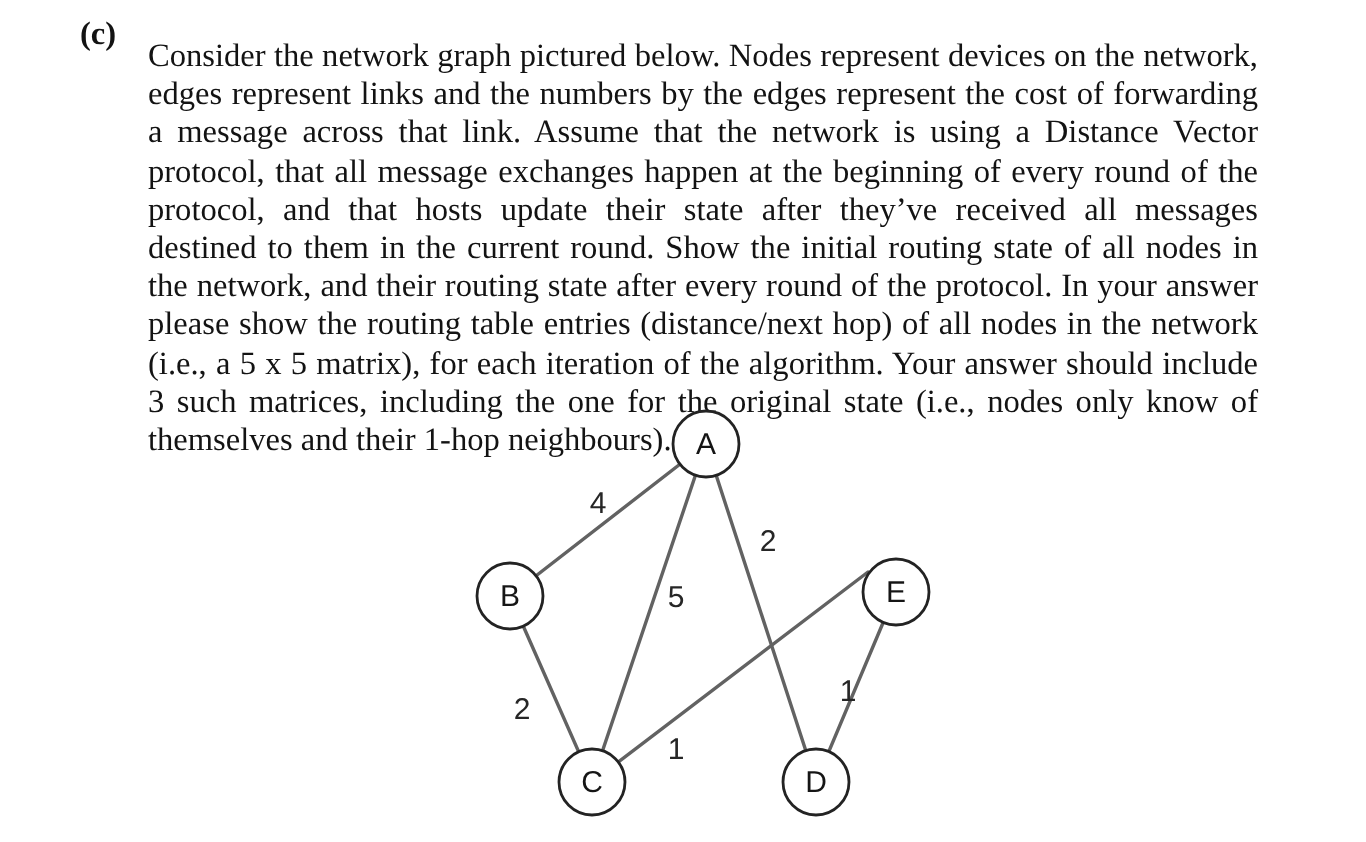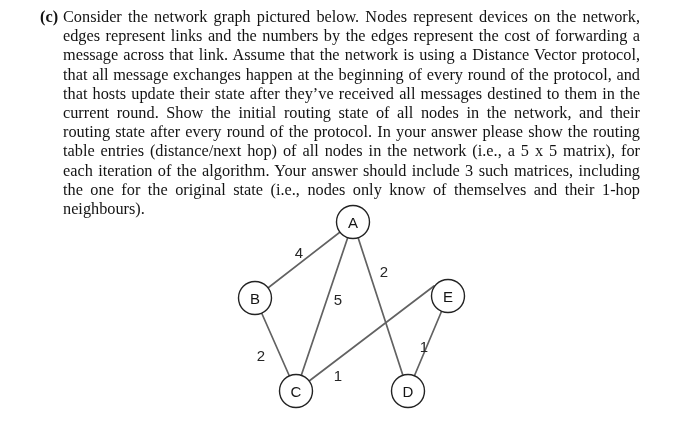--- a/index.html
+++ b/index.html
@@ -26,21 +26,21 @@
     font-size: 16.3px;
     line-height: 19.2px;
   }
   .q-label {
     font-weight: bold;
     flex: none;
     width: 23px;
   }
   .q-text {
     flex: 1;
-    margin: 0;
+    margin: 11px;
     text-align: justify;
   }
   .graph-svg {
     position: absolute;
     left: 0;
     top: 0;
     width: 683px;
     height: 421px;
   }
   .edge {

